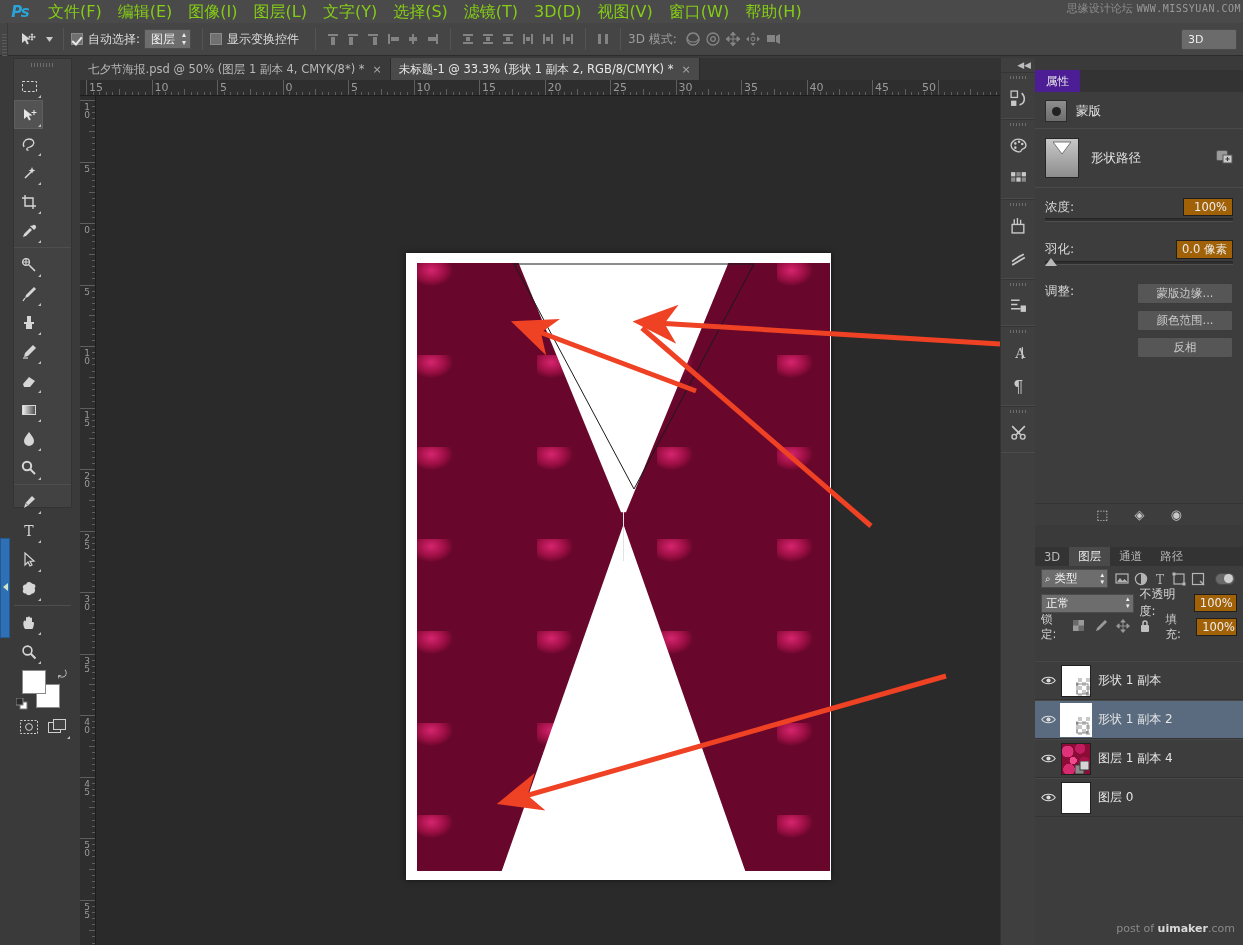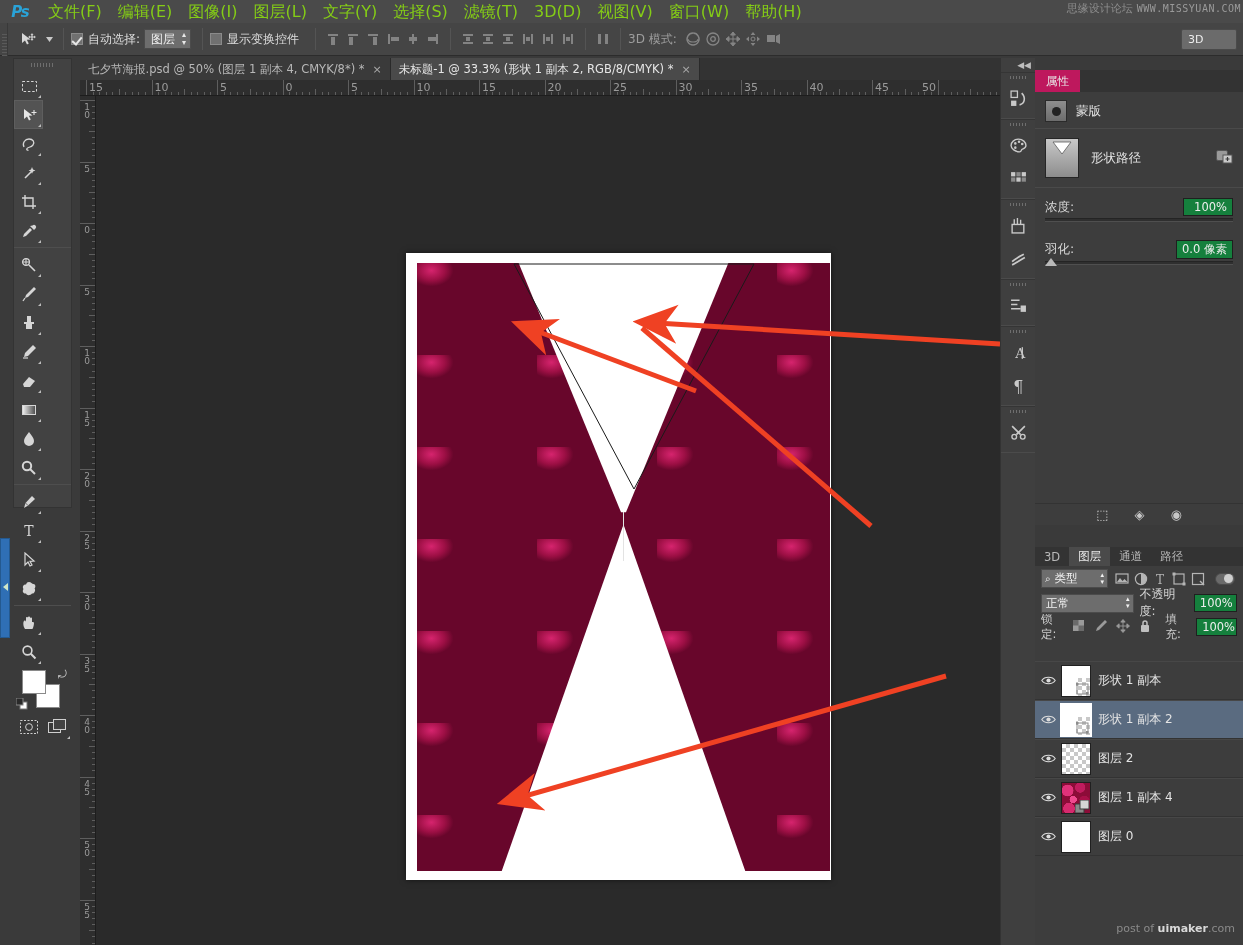--- a/index.html
+++ b/index.html
@@ -156,31 +156,31 @@
      color:#bdbdbd; font-size:9px;}
   .ds-grp{ border-top:1px solid #353535; border-bottom:1px solid #4b4b4b; padding-bottom:3px;}
   .ds-grip{ height:9px; display:flex;align-items:center;justify-content:center;}
   .ds-grip i{ width:16px;height:3px;background:repeating-linear-gradient(to right,#6e6e6e 0 1px,transparent 1px 3px);}
   .ds-ic{ height:33px; display:flex;align-items:center;justify-content:center; color:#c9c9c9;}
 
   
   .props{ position:absolute; left:1035px; top:70px; width:208px; height:455px; background:#3d3d3d;}
   .ptabs{ height:22px; background:#333; display:flex; }
   .ptab{ height:22px; padding:0 11px; display:flex;align-items:center; font-size:11.5px; color:#cfcfcf;}
-  .ptab.active{ background:#be185d; color:#e8e8e8;}
+  .ptab.active{ background:#4c1d95; color:#e8e8e8;}
   .prow{ display:flex; align-items:center; padding:6px 10px; }
   .psep{ height:1px; background:#333; border-bottom:1px solid #4a4a4a;}
   .maskthumb{ width:22px;height:22px;background:linear-gradient(#8e8e8e,#6d6d6d);border:1px solid #2b2b2b;
      display:flex;align-items:center;justify-content:center;}
   .maskthumb i{ width:9px;height:9px;border-radius:50%;background:#222;}
   .shapethumb{ width:34px;height:40px;background:linear-gradient(#c8c8c8,#8d8d8d);border:1px solid #262626;
      display:flex;align-items:flex-start;justify-content:center; padding-top:2px;}
   .slider{ height:4px; background:#2f2f2f; border-top:1px solid #242424; border-bottom:1px solid #4f4f4f;
      margin:0 10px;}
-  .numfield{ background:#15803d; border:1px solid #1f1f1f; color:#ededed; font-size:11.5px;
+  .numfield{ background:#a16207; border:1px solid #1f1f1f; color:#ededed; font-size:11.5px;
      padding:1px 5px; min-width:50px; text-align:right;}
   .pbtn{ background:#565656; border:1px solid #3c3c3c; border-radius:2px; color:#c9c9c9;
      font-size:11.5px; height:21px; display:flex;align-items:center;justify-content:center; width:96px;}
   .pfooter{ position:absolute; left:0; bottom:0; width:208px; height:22px; background:#3d3d3d;
      display:flex; align-items:center; justify-content:center; gap:26px; border-top:1px solid #333;}
 
   
   .layers{ position:absolute; left:1035px; top:547px; width:208px; height:398px; background:#3d3d3d;}
   .ltabs{ height:19px; background:#333; display:flex;}
   .ltab{ height:19px; padding:0 9px; display:flex;align-items:center; font-size:11.5px; color:#b9b9b9;}
@@ -1039,20 +1039,29 @@
 
     <div class="prow" style="padding:8px 10px 2px;">
       <span style="font-size:12.5px;color:#d6d6d6">羽化:</span>
       <div style="flex:1"></div>
       <span class="numfield">0.0 像素</span>
     </div>
     <div class="slider" style="position:relative;margin-bottom:12px;">
       <div style="position:absolute;left:0;top:-4px;width:0;height:0;border-left:6px solid transparent;border-right:6px solid transparent;border-bottom:8px solid #b9b9b9;"></div>
     </div>
 
+    <div class="prow" style="padding:6px 10px 3px;align-items:flex-start;">
+      <span style="font-size:12.5px;color:#d6d6d6">调整:</span>
+      <div style="flex:1"></div>
+      <div id="prop-buttons" style="display:flex;flex-direction:column;gap:6px;">
+          <div class="pbtn">蒙版边缘...</div>
+          <div class="pbtn">颜色范围...</div>
+          <div class="pbtn">反相</div>
+        </div>
+    </div>
 
     <div class="pfooter">
       <span style="color:#c8c8c8;font-size:13px;">⬚</span>
       <span style="color:#c8c8c8;font-size:13px;">◈</span>
       <span style="color:#c8c8c8;font-size:13px;">◉</span>
     </div>
   </div>
 
   <div class="layers">
     <div class="ltabs">
@@ -1186,48 +1195,36 @@
           <span class="lname">形状 1 副本 2</span>
         </div>
         <div class="lrow">
           <div class="leye">
             <svg width="15" height="11" viewBox="0 0 15 11">
               <path d="M0.8 5.5 C3.5 1.2 11.5 1.2 14.2 5.5 C11.5 9.8 3.5 9.8 0.8 5.5z" fill="none" stroke="#dcdcdc" stroke-width="1.1"></path>
               <circle cx="7.5" cy="5.5" r="2.1" fill="#dcdcdc"></circle>
             </svg>
           </div>
           <div class="lthumb">
-            <div class="checker" style="position:absolute;inset:0"></div>
-          </div>
-          <span class="lname">图层 2</span>
+            <div style="position:absolute;inset:0;background:radial-gradient(circle at 20% 25%, #e0327a 0 18%, transparent 19%),radial-gradient(circle at 65% 15%, #c01c5e 0 16%, transparent 17%),radial-gradient(circle at 40% 55%, #f04a90 0 15%, transparent 16%),radial-gradient(circle at 80% 60%, #a81048 0 18%, transparent 19%),radial-gradient(circle at 25% 85%, #d62a6e 0 17%, transparent 18%),#8c0c38"></div>
+            <svg width="16" height="14" viewBox="0 0 16 14" style="position:absolute;right:-1px;bottom:-1px">
+              <rect x="0" y="4" width="9" height="9" fill="#8a8a8a" stroke="#3a3a3a"></rect>
+              <rect x="5" y="0" width="9" height="9" fill="#d4d4d4" stroke="#3a3a3a"></rect>
+            </svg>
+          </div>
+          <span class="lname">图层 1 副本 4</span>
         </div>
         <div class="lrow">
           <div class="leye">
             <svg width="15" height="11" viewBox="0 0 15 11">
               <path d="M0.8 5.5 C3.5 1.2 11.5 1.2 14.2 5.5 C11.5 9.8 3.5 9.8 0.8 5.5z" fill="none" stroke="#dcdcdc" stroke-width="1.1"></path>
               <circle cx="7.5" cy="5.5" r="2.1" fill="#dcdcdc"></circle>
             </svg>
           </div>
           <div class="lthumb">
-            <div style="position:absolute;inset:0;background:radial-gradient(circle at 20% 25%, #e0327a 0 18%, transparent 19%),radial-gradient(circle at 65% 15%, #c01c5e 0 16%, transparent 17%),radial-gradient(circle at 40% 55%, #f04a90 0 15%, transparent 16%),radial-gradient(circle at 80% 60%, #a81048 0 18%, transparent 19%),radial-gradient(circle at 25% 85%, #d62a6e 0 17%, transparent 18%),#8c0c38"></div>
-            <svg width="16" height="14" viewBox="0 0 16 14" style="position:absolute;right:-1px;bottom:-1px">
-              <rect x="0" y="4" width="9" height="9" fill="#8a8a8a" stroke="#3a3a3a"></rect>
-              <rect x="5" y="0" width="9" height="9" fill="#d4d4d4" stroke="#3a3a3a"></rect>
-            </svg>
-          </div>
-          <span class="lname">图层 1 副本 4</span>
-        </div>
-        <div class="lrow">
-          <div class="leye">
-            <svg width="15" height="11" viewBox="0 0 15 11">
-              <path d="M0.8 5.5 C3.5 1.2 11.5 1.2 14.2 5.5 C11.5 9.8 3.5 9.8 0.8 5.5z" fill="none" stroke="#dcdcdc" stroke-width="1.1"></path>
-              <circle cx="7.5" cy="5.5" r="2.1" fill="#dcdcdc"></circle>
-            </svg>
-          </div>
-          <div class="lthumb">
             <div style="position:absolute;inset:0;background:#ffffff"></div>
           </div>
           <span class="lname">图层 0</span>
         </div>
       </div>
 
     <div class="wm-bottom">
       <span>post of </span><b>uimaker</b><span>.com</span>
     </div>
   </div>

